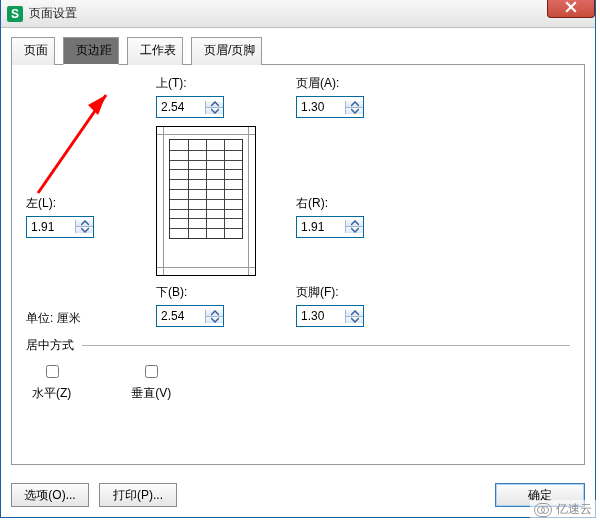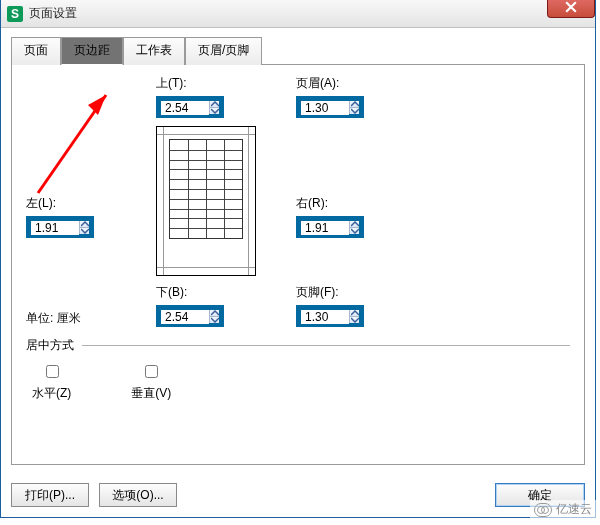--- a/index.html
+++ b/index.html
@@ -46,25 +46,25 @@
     color: #fff;
   }
   .close-btn svg { width: 12px; height: 12px; }
   .client { padding: 8px 10px 10px 10px; }
   .tabstrip {
     display: flex;
     border-bottom: 1px solid #9a9a9a;
     margin-bottom: 0;
   }
   .tab {
-    padding: 4px 12px 5px 12px;
+    padding: 4px 6px 5px 12px;
     border: 1px solid #9a9a9a;
     border-bottom: none;
     background: linear-gradient(#fcfcfc, #ececec);
-    margin-right: 0;
+    margin-right: 8px;
     position: relative;
     top: 1px;
     cursor: default;
   }
   .tab.active {
     background: #737373;
     border-bottom: 1px solid #fff;
     font-weight: 500;
   }
   .tabpanel {
@@ -79,23 +79,23 @@
     left: 16px; top: 18px;
     pointer-events: none;
   }
   .field {
     display: flex;
     flex-direction: column;
     gap: 4px;
   }
   .field label { display: block; }
   .spinner {
-    display: flex; align-items: flex-start;
+    display: flex; align-items: center;
     width: 68px; height: 22px;
-    border: 5px solid #0369a1;
+    border: 1px solid #0369a1;
     background: #fff;
   }
   .spinner input {
     border: none; outline: none;
     width: 48px; padding: 0 4px;
     font-size: 12px;
   }
   .spin-btns {
     display: flex; flex-direction: column;
     width: 18px;
@@ -386,22 +386,22 @@
             <input type="checkbox" style="">
             <span>垂直(V)</span>
           </label>
         </div>
       </div>
 
     </div>
   </div>
 
   <div class="bottombar">
+    <div class="btn">选项(O)...</div>
     <div class="btn">打印(P)...</div>
-    <div class="btn">选项(O)...</div>
     <div class="spacer"></div>
     <div class="btn primary">确定</div>
   </div>
 
 </div>
 
 <div class="watermark">
   <span class="wm-icon"></span>
   <span>亿速云</span>
 </div>

